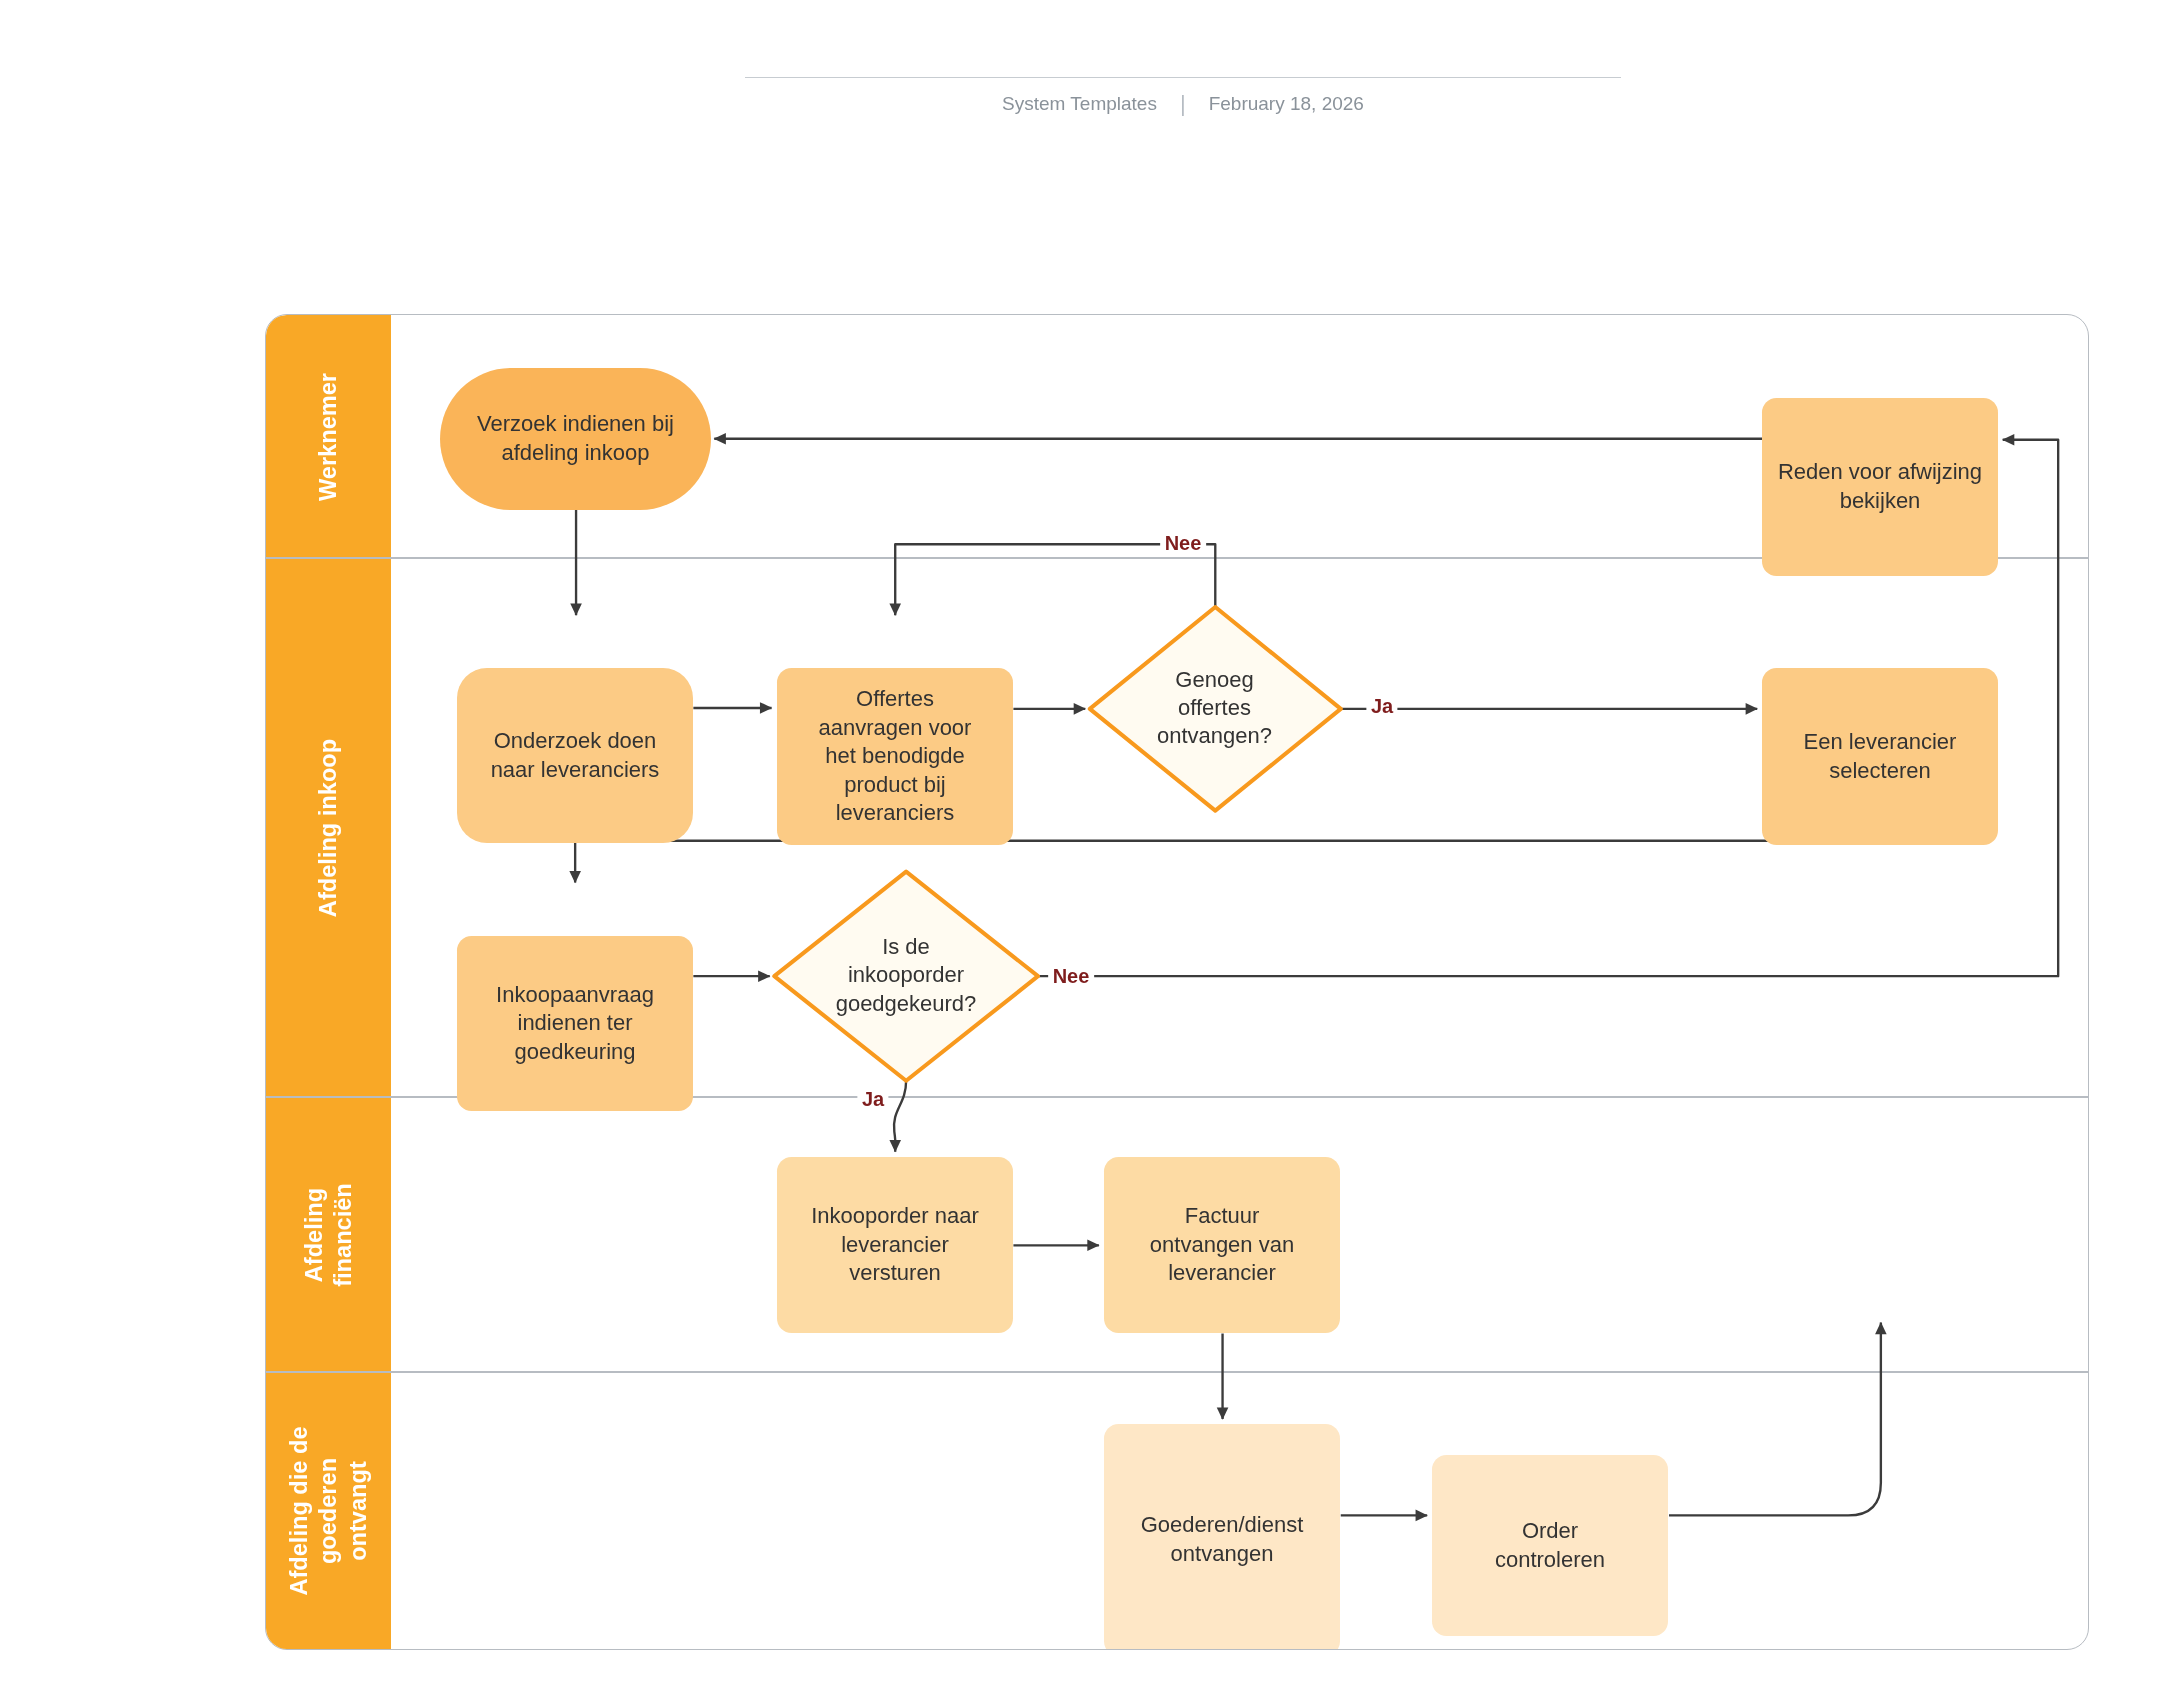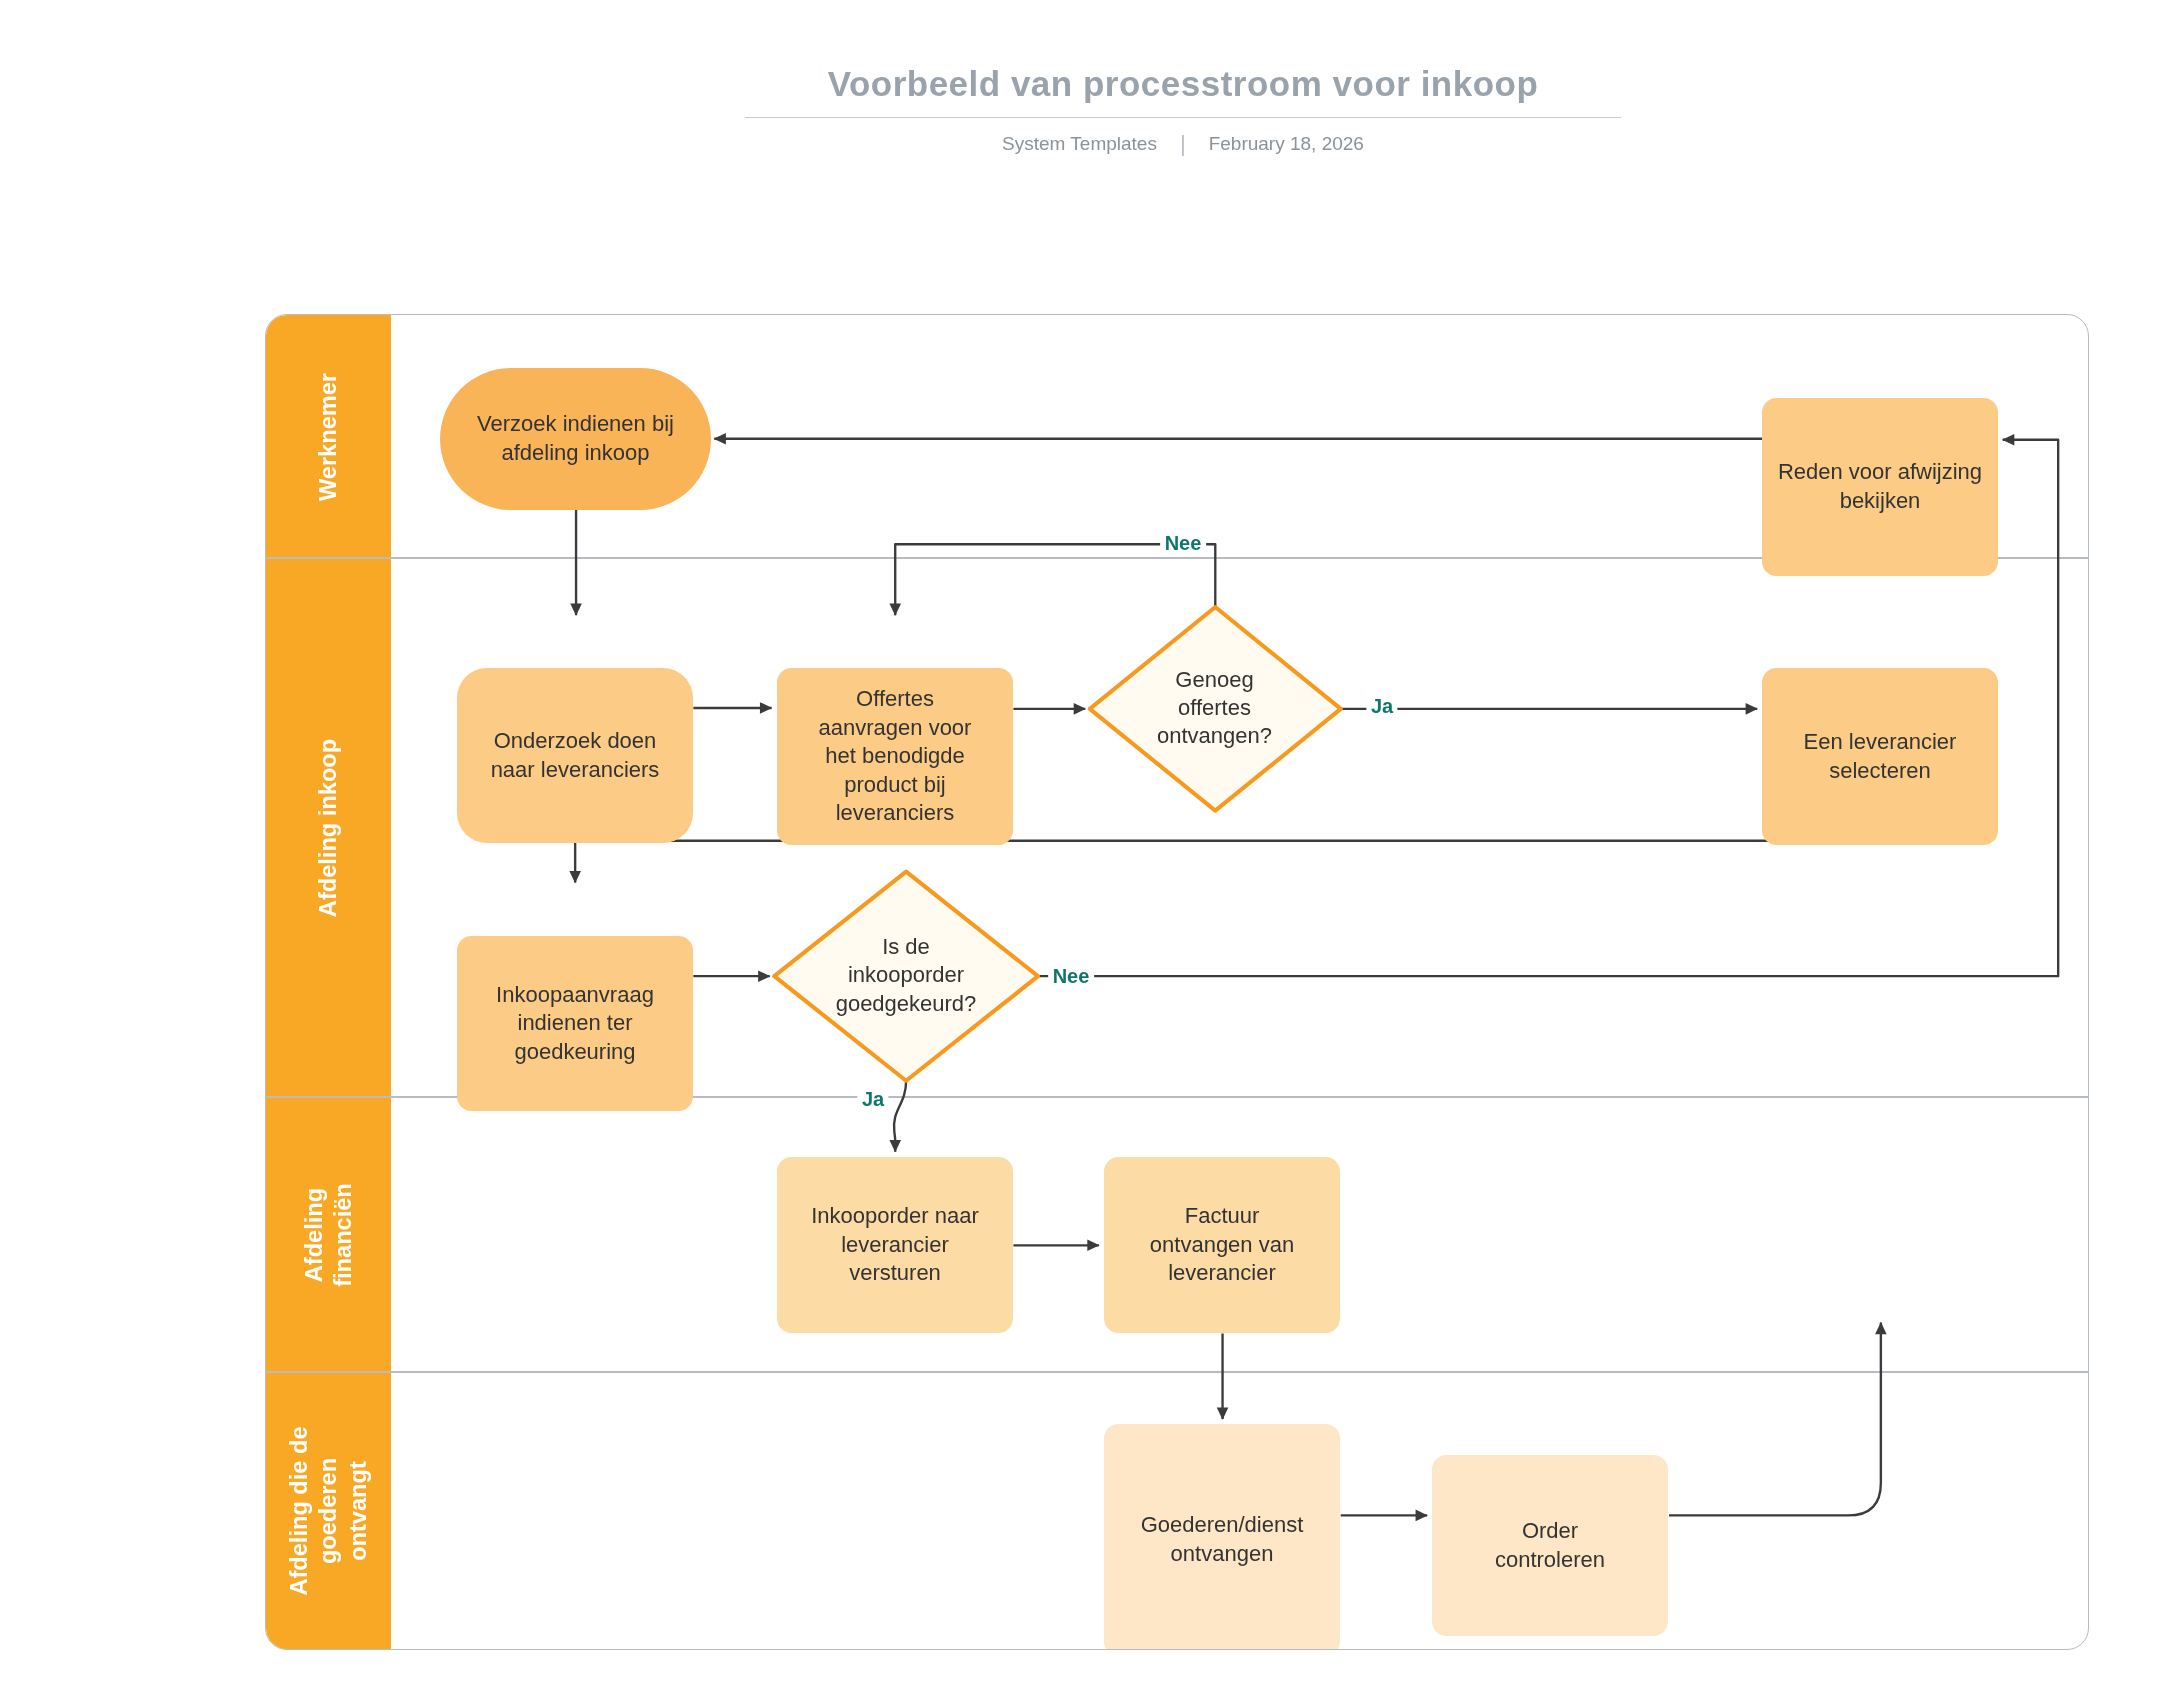--- a/index.html
+++ b/index.html
@@ -63,31 +63,30 @@
     position:absolute;display:flex;align-items:center;justify-content:center;
     text-align:center;font-size:22px;line-height:1.28;color:#333333;
   }
 
   
   .edges{position:absolute;left:0;top:0;pointer-events:none;}
   .edge{fill:none;stroke:var(--edge);stroke-width:2.6;stroke-linejoin:round;}
   .decision-shape{fill:var(--decision-fill);stroke:var(--decision-border);stroke-width:4.5;stroke-linejoin:round;}
   .edge-label{
     position:absolute;transform:translate(-50%,-50%);
-    font-size:20px;font-weight:bold;color:#0f766e;background:#ffffff;
+    font-size:20px;font-weight:bold;color:#7f1d1d;background:#ffffff;
     padding:0.9px 4.5px;line-height:1;
   }
 </style>
 </head>
 <body>
 
 <div class="canvas">
 
   <div class="header">
-    <div class="title">Voorbeeld van processtroom voor inkoop</div>
     <div class="title-underline"></div>
     <div class="subtitle">
       <span>System Templates</span>
       <span class="sep">|</span>
       <span>February 18, 2026</span>
     </div>
   </div>
 
   <div class="frame">
 

